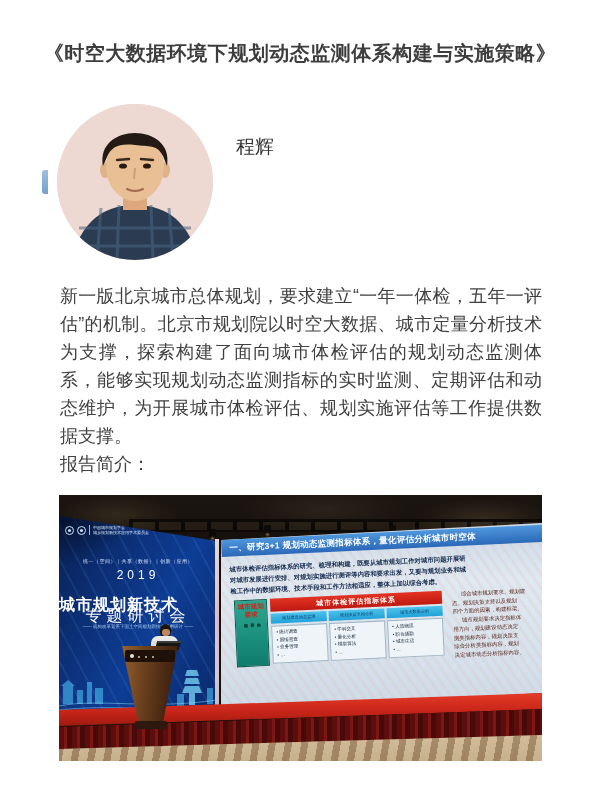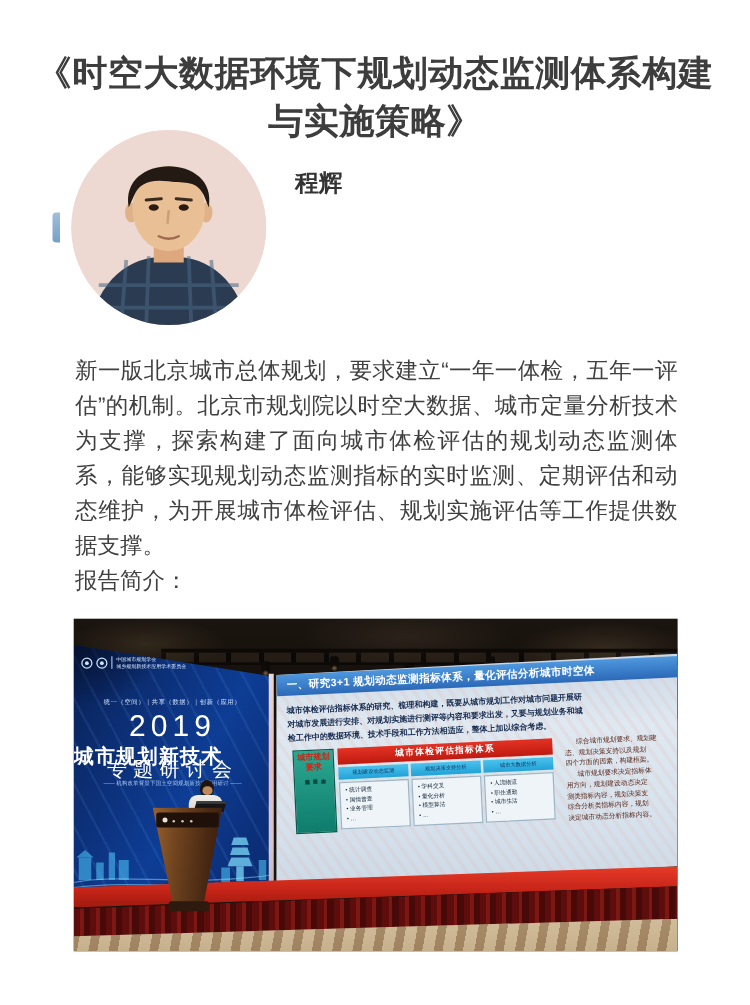--- a/index.html
+++ b/index.html
@@ -1,28 +1,28 @@
 <!DOCTYPE html>
 <html><head>
 <meta charset="utf-8">
 <style>
   * { margin:0; padding:0; box-sizing:border-box; }
   html,body { width:600px; height:804px; background:#ffffff; font-family:"Liberation Sans",sans-serif; overflow:hidden; }
   .page { position:relative; width:600px; height:804px; background:#fff; }
 
   
   .article-title { position:absolute; top:40px; left:20px; right:20px; text-align:center;
-    font-size:28px; font-weight:bold; color:#3d3d3d; letter-spacing:.5px; }
+    font-size:20px; font-weight:bold; color:#3d3d3d; letter-spacing:.5px; }
 
   
   .edge-accent { position:absolute; left:42px; top:170px; width:6px; height:24px;
     background:linear-gradient(180deg,#8fb4d4,#5e8fc0); border-radius:3px 0 0 3px; opacity:.85; }
   .avatar { position:absolute; left:57px; top:104px; width:156px; height:156px; border-radius:50%;
     overflow:hidden; background:#edd9d1; }
-  .profile-name { position:absolute; left:236px; top:134px; font-size:19px; font-weight:bold; color:#333; }
+  .profile-name { position:absolute; left:236px; top:134px; font-size:19px; font-weight:normal; color:#333; }
   .profile-bio { position:absolute; left:234px; top:165px; width:304px; font-size:16px;
     line-height:23.5px; color:#595959; text-align:justify; }
 
   
   .summary { position:absolute; left:60px; top:282px; width:482px; font-size:18px;
     line-height:28px; color:#404040; text-align:justify; }
 
   
   .photo { position:absolute; left:59px; top:495px; width:483px; height:266px; overflow:hidden;
     background:#17120d; }
@@ -52,21 +52,21 @@
   .banner::after { content:""; position:absolute; left:-30px; top:-10px; width:150px; height:120px;
     background:radial-gradient(ellipse 110px 80px at 20% 20%, rgba(4,12,34,.85) 0%, rgba(4,12,34,0) 70%); }
   .org-row { position:absolute; left:6px; top:30px; display:flex; align-items:center; gap:3px; z-index:3; }
   .org-logo { width:9px; height:9px; border:1px solid #cfe2ff; border-radius:50%; position:relative; }
   .org-logo::after { content:""; position:absolute; left:2px; top:2px; width:3px; height:3px;
     background:#cfe2ff; border-radius:50%; }
   .org-div { width:1px; height:10px; background:#9ab8e8; }
   .org-text { font-size:4px; line-height:5px; color:#d5e5ff; white-space:nowrap; }
   .b-tagline { position:absolute; left:0; top:63px; width:100%; text-align:center; font-size:5px;
     color:#cfe0fa; letter-spacing:.5px; z-index:3; white-space:nowrap; }
-  .b-year { position:absolute; left:0; top:73px; width:100%; text-align:center; font-size:24px;
+  .b-year { position:absolute; left:0; top:73px; width:100%; text-align:center; font-size:12px;
     font-weight:400; letter-spacing:4px; color:#fff; z-index:3; }
   .b-title1 { position:absolute; left:0; top:100px; width:100%; text-align:left; font-size:16px;
     font-weight:bold; letter-spacing:1px; color:#fff; z-index:3; }
   .b-title2 { position:absolute; left:0; top:111px; width:100%; text-align:center; font-size:16px;
     font-weight:normal; letter-spacing:5px; color:#fff; z-index:3; }
   .b-sub { position:absolute; left:0; top:129px; width:100%; text-align:center; font-size:4.5px;
     color:#a9c9f2; z-index:3; white-space:nowrap; }
   .skyline { position:absolute; left:0; top:165px; width:158px; height:52px; z-index:3; }
 
   

